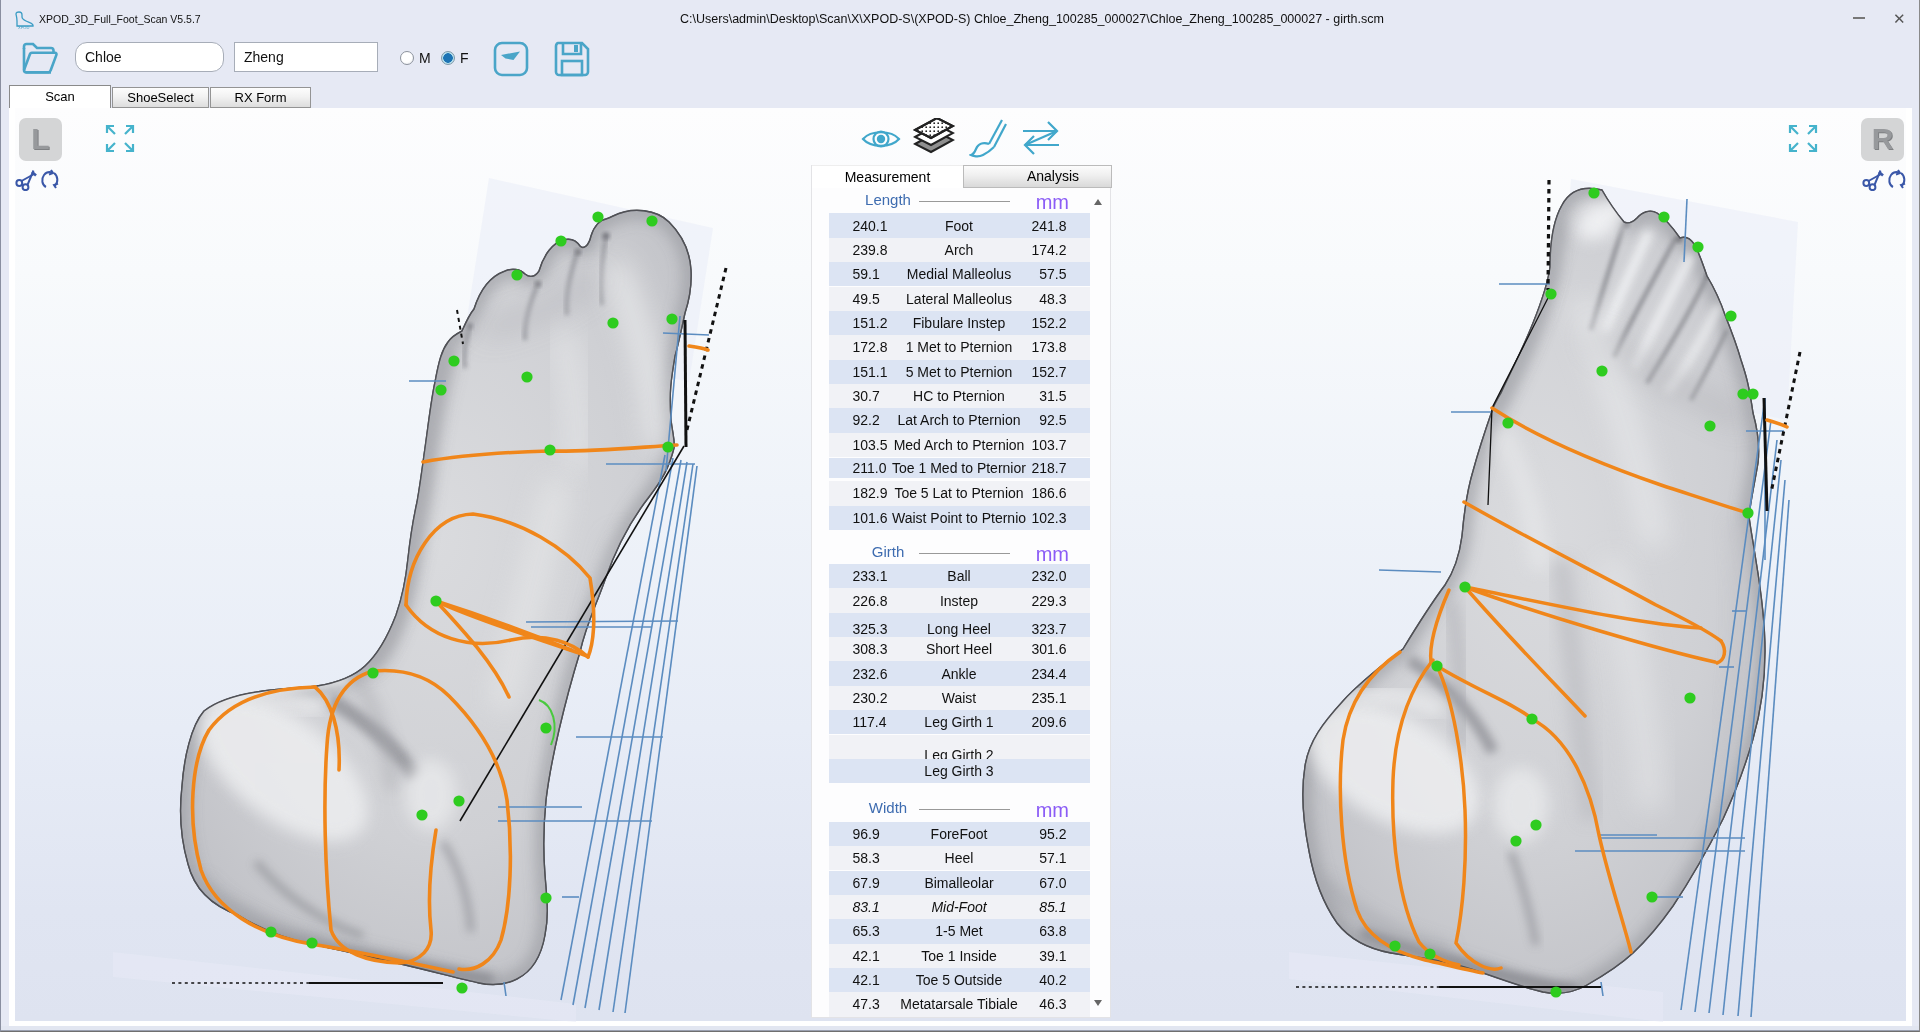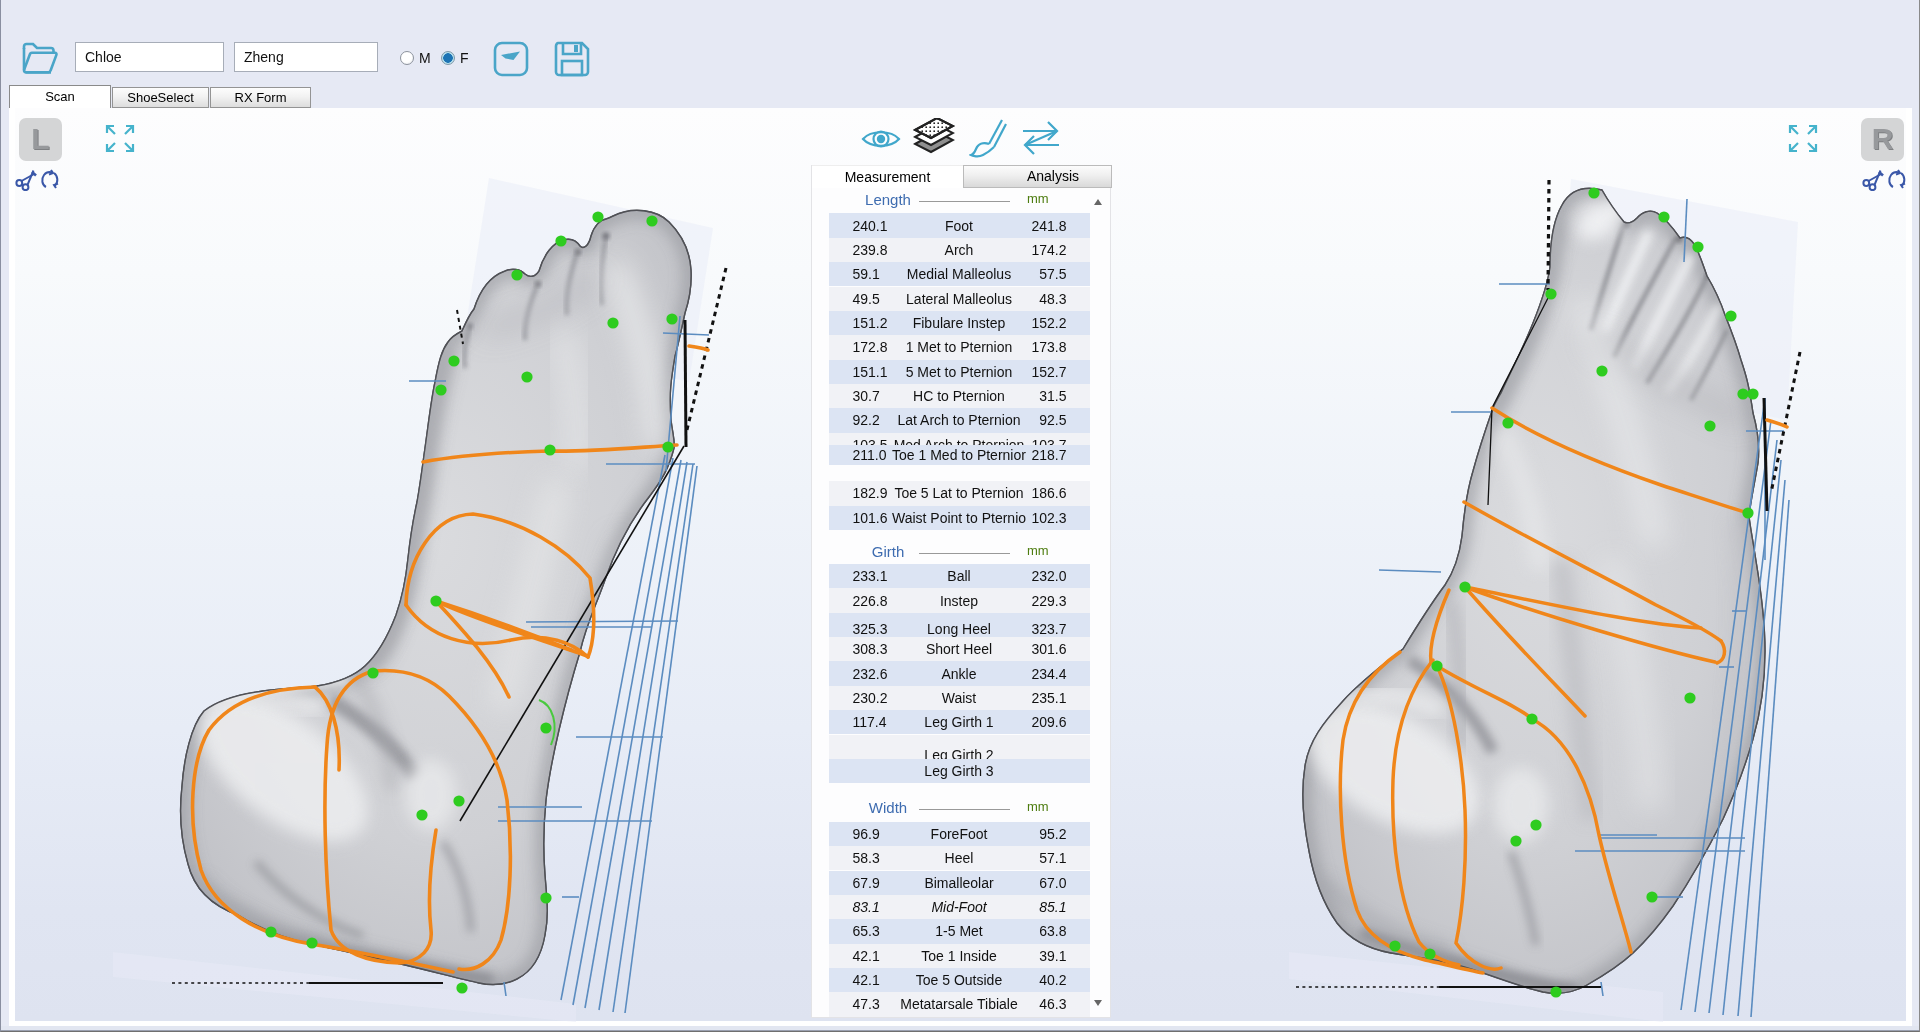--- a/index.html
+++ b/index.html
@@ -8,21 +8,21 @@
 
 #titlebar { position:absolute; left:0; top:0; width:100%; height:36px; }
 #appicon { position:absolute; left:13px; top:11px; }
 #apptitle { position:absolute; left:38px; top:13px; font-size:10.5px; color:#111; }
 #path { position:absolute; left:71px; top:12px; width:1920px; text-align:center; font-size:12.5px; color:#111; }
 #minbtn { position:absolute; left:1852px; top:17px; width:12px; height:2px; background:#777; }
 #closebtn { position:absolute; left:1892px; top:10px; font-size:15px; color:#555; }
 
 .inp { position:absolute; top:42px; height:30px; border:1px solid #a7adb8; background:#fff;
   font-size:14px; color:#111; padding-left:9px; line-height:28px; }
-#inp1 { left:74px; width:149px; }
+#inp1 { left:74px; width:149px;border-radius:12px; }
 #inp2 { left:233px; width:144px; }
 .radio { position:absolute; top:51px; width:14px; height:14px; border-radius:50%;
   border:1px solid #8d939d; background:radial-gradient(circle at 40% 35%, #fff 55%, #dfe3e8); }
 #radF { background:radial-gradient(circle at 50% 50%, #1d74b4 0 4.5px, #b7e0ee 5px 6px, #cdd2d8 6.5px); border:1px solid #7f99a8; }
 .radlab { position:absolute; top:50px; font-size:14px; color:#111; }
 
 .tab { position:absolute; font-size:13px; color:#000; text-align:center; }
 #tabScan { left:8px; top:85px; width:102px; height:23px; background:#fff;
   border:1px solid #8a8a8a; border-bottom:none; line-height:22px; z-index:5; }
 .tabg { top:87px; height:21px; background:linear-gradient(#fdfdfd,#f2f2f2 45%,#dddddd); border:1px solid #949494; line-height:19px; }
@@ -42,35 +42,45 @@
 #panel { position:absolute; left:810px; top:165px; width:300px; height:853px; background:#fdfdfe;
   border:1px solid #e3e3e6; }
 #ptabM { position:absolute; left:0px; top:-1px; width:151px; height:23px; background:#fff;
   font-size:14px; text-align:center; line-height:22px; color:#000; border-top:1px solid #eee; }
 #ptabA { position:absolute; left:151px; top:-1px; width:149px; height:23px;
   background:linear-gradient(#fcfcfc,#efefef 45%,#d9d9d9); border:1px solid #bbb;
   font-size:14px; text-align:center; line-height:21px; color:#000;padding-left:31px; }
 .sechdr { position:absolute; left:0; width:100%; height:22px; }
 .sectitle { position:absolute; left:46px; width:60px; text-align:center; font-size:15px; color:#3e6cb0; }
 .secline { position:absolute; left:107px; top:10px; width:91px; height:1px; background:#999; }
-.secmm { position:absolute; left:215px; width:42px; text-align:left; font-size:13px; color:#4d7c0f; }
+.secmm { position:absolute; left:215px; width:42px; text-align:right; font-size:20px; color:#8b5cf6; }
 .row { position:absolute; left:16.5px; width:261px; font-size:14px; color:#111; }
 .rb { background:#dce4f3; }
 .rw { background:#f1f2f6; }
 .c1 { position:absolute; left:24px; top:50%; transform:translateY(-50%); }
 .c2 { position:absolute; left:0; width:100%; text-align:center; top:50%; transform:translateY(-50%); }
 .c3 { position:absolute; right:23px; top:50%; transform:translateY(-50%); }
 .scar { position:absolute; left:282px; width:0; height:0; border-left:4.5px solid transparent; border-right:4.5px solid transparent; }
 
 #botstrip { position:absolute; left:0; top:1026px; width:100%; height:5px; background:#e2e6f1; border-bottom:1px solid #9aa0b0; }
 .icon { position:absolute; }
 </style></head>
 <body>
 <div id="win">
 
+  <div id="titlebar">
+    <svg id="appicon" width="22" height="18" viewBox="0 0 22 18">
+      <path d="M 5,1 C 7,1 8,2 8,4 L 8,6 C 8,8 10,9 12,10 C 15,11.5 18,12 19,14 L 19,15 L 3,15 L 3,10 C 3,6 2,4 2,3 C 2,1.5 3.5,1 5,1 Z" fill="none" stroke="#3a9cc4" stroke-width="1.3"></path>
+      <text x="4" y="18" font-size="4" fill="#3a9cc4">XPOD</text>
+    </svg>
+    <div id="apptitle">XPOD_3D_Full_Foot_Scan V5.5.7</div>
+    <div id="path">C:\Users\admin\Desktop\Scan\X\XPOD-S\(XPOD-S) Chloe_Zheng_100285_000027\Chloe_Zheng_100285_000027 - girth.scm</div>
+    <div id="minbtn"></div>
+    <div id="closebtn">✕</div>
+  </div>
 
   <svg class="icon" style="left:20px;top:40px" width="38" height="35" viewBox="0 0 38 35">
     <path d="M 3,8 L 3,30 C 3,31.5 4,32.5 5.5,32.5 L 30,32.5" fill="none" stroke="#4aa5c8" stroke-width="2.6"></path>
     <path d="M 3,9 L 3,6.5 C 3,5 4,4 5.5,4 L 12,4 L 16,8 L 30,8 C 31.5,8 32.5,9 32.5,10.5 L 32.5,13" fill="none" stroke="#4aa5c8" stroke-width="2.6"></path>
     <path d="M 3,30 L 9,14 C 9.3,13.2 10,12.8 10.8,12.8 L 34,12.8 C 35.2,12.8 35.8,13.8 35.4,14.9 L 29.5,30.7 C 29.2,31.6 28.4,32.2 27.4,32.2 L 4.5,32.2" fill="none" stroke="#4aa5c8" stroke-width="2.6"></path>
   </svg>
   <div class="inp" id="inp1">Chloe</div>
   <div class="inp" id="inp2">Zheng</div>
   <div class="radio" style="left:399px"></div>
     <div class="radlab" style="left:418px">M</div>
@@ -622,21 +632,21 @@
 <div class="row rb" style="top:242.2px;height:24.35px;">
         <span class="c1">92.2</span>
         <span class="c2">Lat Arch to Pternion</span>
         <span class="c3">92.5</span>
       </div>
 <div class="row rw" style="top:266.6px;height:24.35px;">
         <span class="c1">103.5</span>
         <span class="c2">Med Arch to Pternion</span>
         <span class="c3">103.7</span>
       </div>
-<div class="row rb" style="top:279px;height:20px;">
+<div class="row rb" style="top:292px;height:20px;">
         <span class="c1">211.0</span>
         <span class="c2">Toe 1 Med to Pternior</span>
         <span class="c3">218.7</span>
       </div>
 <div class="row rw" style="top:315.2px;height:24.35px;">
         <span class="c1">182.9</span>
         <span class="c2">Toe 5 Lat to Pternion</span>
         <span class="c3">186.6</span>
       </div>
 <div class="row rb" style="top:339.6px;height:24.35px;">

